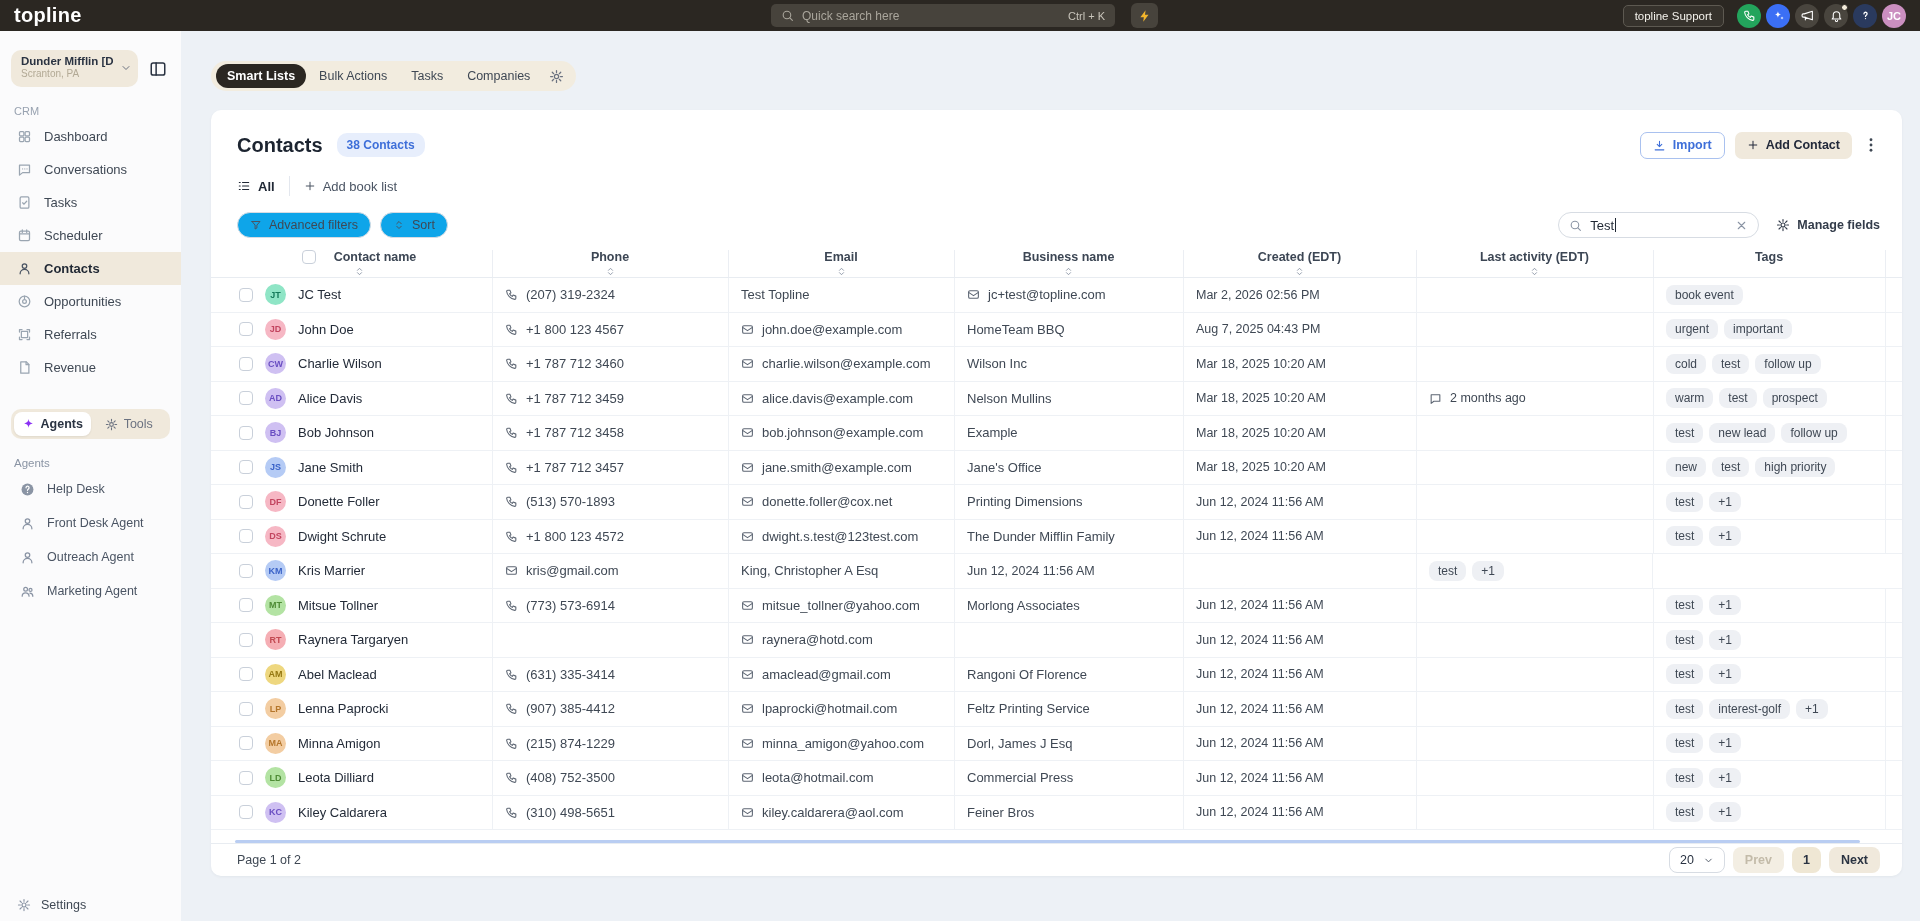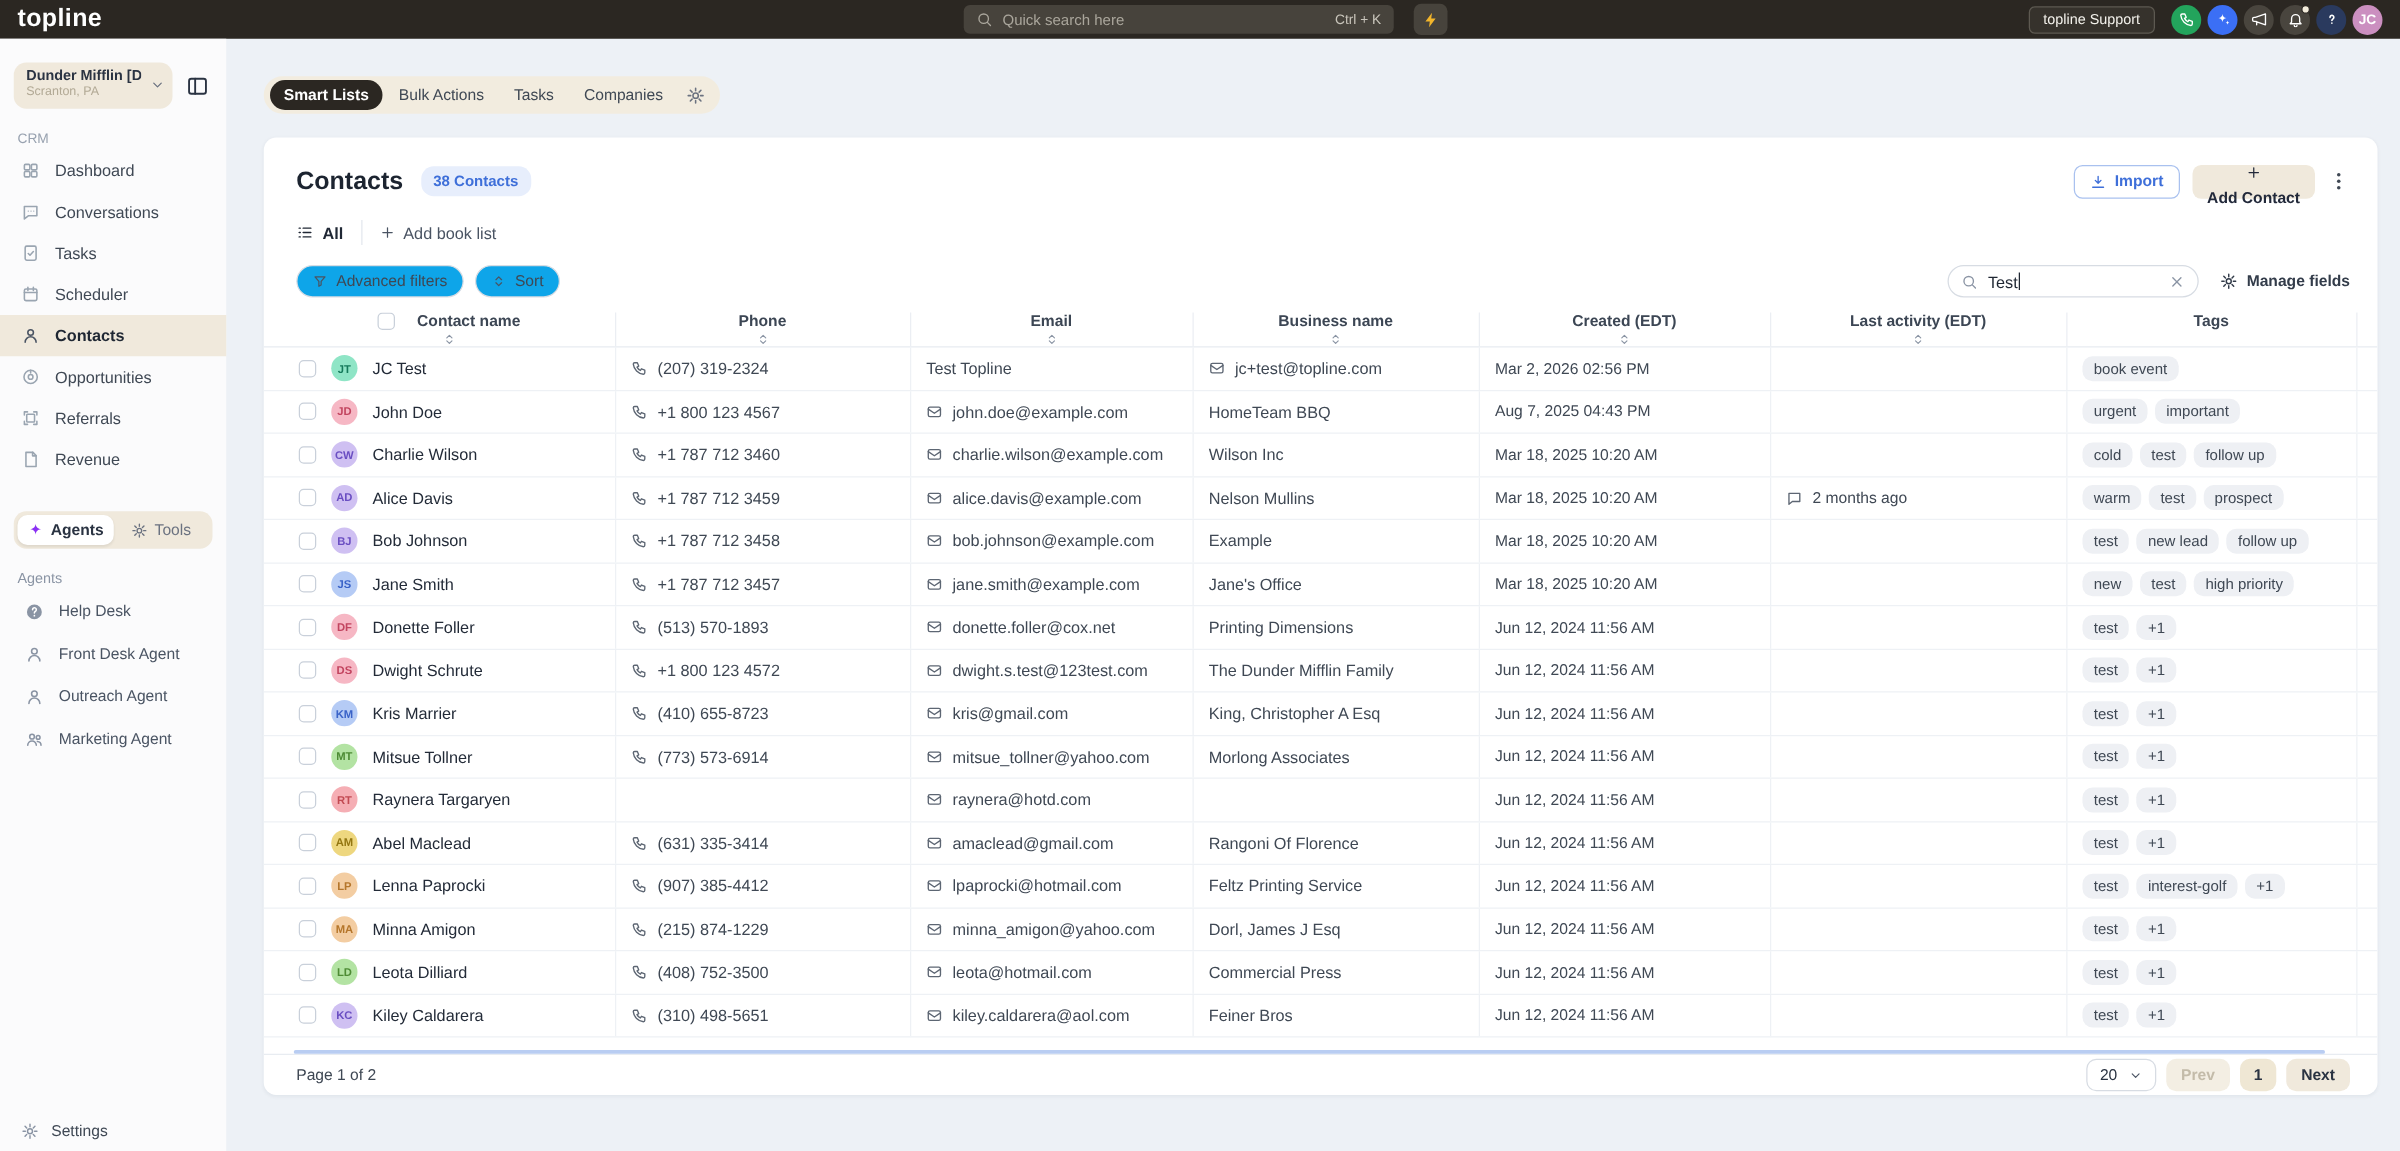--- a/index.html
+++ b/index.html
@@ -54,21 +54,21 @@
   .tab.active { background:#2b2722; color:#fff; font-weight:bold; }
   .tabs-gear { color:#6b7280; width:15px; height:15px; margin:0 7px 0 6px; cursor:pointer; }
 
   .card { margin-top:19px; background:#fff; border-radius:10px; height:766px; display:flex; flex-direction:column; position:relative; overflow:hidden; box-shadow:0 1px 3px rgba(25,35,55,.05); }
   .card-header { display:flex; align-items:center; margin:20px 22px 0 26px; height:30px; }
   .title { font-size:20px; font-weight:bold; color:#1c2430; }
   .count-badge { margin-left:14px; background:#e7eefc; color:#3e6fd9; font-size:12px; font-weight:bold; padding:5px 10px; border-radius:10px; cursor:pointer; }
   .header-actions { margin-left:auto; display:flex; align-items:center; gap:10px; }
   .btn-import { display:flex; align-items:center; gap:7px; height:27px; padding:0 12px; border:1px solid #a9c1ef; border-radius:7px; background:#fff; color:#3e6fd9; font-size:12.5px; font-weight:bold; cursor:pointer; }
   .btn-import .icn { width:13px; height:13px; }
-  .btn-add { display:flex; align-items:center; gap:7px; height:27px; padding:0 12px; border-radius:7px; background:#f0e9dc; color:#22293a; font-size:12.5px; font-weight:bold; cursor:pointer;flex-direction:column; }
+  .btn-add { display:flex; align-items:center; gap:7px; height:27px; padding:0 12px; border-radius:7px; background:#f0e9dc; color:#22293a; font-size:12.5px; font-weight:bold; cursor:pointer; }
   .btn-add .icn { width:12px; height:12px; }
   .kebab { width:18px; height:18px; color:#3f4854; cursor:pointer; }
 
   .list-tabs { display:flex; align-items:center; gap:14px; margin:14px 26px 0; height:24px; }
   .all-tab { display:flex; align-items:center; gap:7px; font-size:13px; font-weight:bold; color:#202835; cursor:pointer; }
   .all-tab .icn { width:14px; height:14px; }
   .vdiv { width:1px; height:20px; background:#e3e7ee; }
   .add-smart { display:flex; align-items:center; gap:7px; font-size:13px; color:#4a5463; cursor:pointer; }
   .add-smart .icn { width:12px; height:12px; }
 
@@ -793,26 +793,20 @@
               <div class="cell cell-gutter"></div>
             </div>
             <div class="trow">
               <div class="cell cell-name">
                 <span class="checkbox"></span>
                 <span class="avatar av-blue">KM</span>
                 <span>Kris Marrier</span>
               </div>
               <div class="cell">
                 <svg class="icn">
-                  <use href="#i-phone"></use>
-                </svg>
-                <span>(410) 655-8723</span>
-              </div>
-              <div class="cell">
-                <svg class="icn">
                   <use href="#i-mail"></use>
                 </svg>
                 <span>kris@gmail.com</span>
               </div>
               <div class="cell">
                 <span>King, Christopher A Esq</span>
               </div>
               <div class="cell cell-created">
                 <span>Jun 12, 2024 11:56 AM</span>
               </div>

